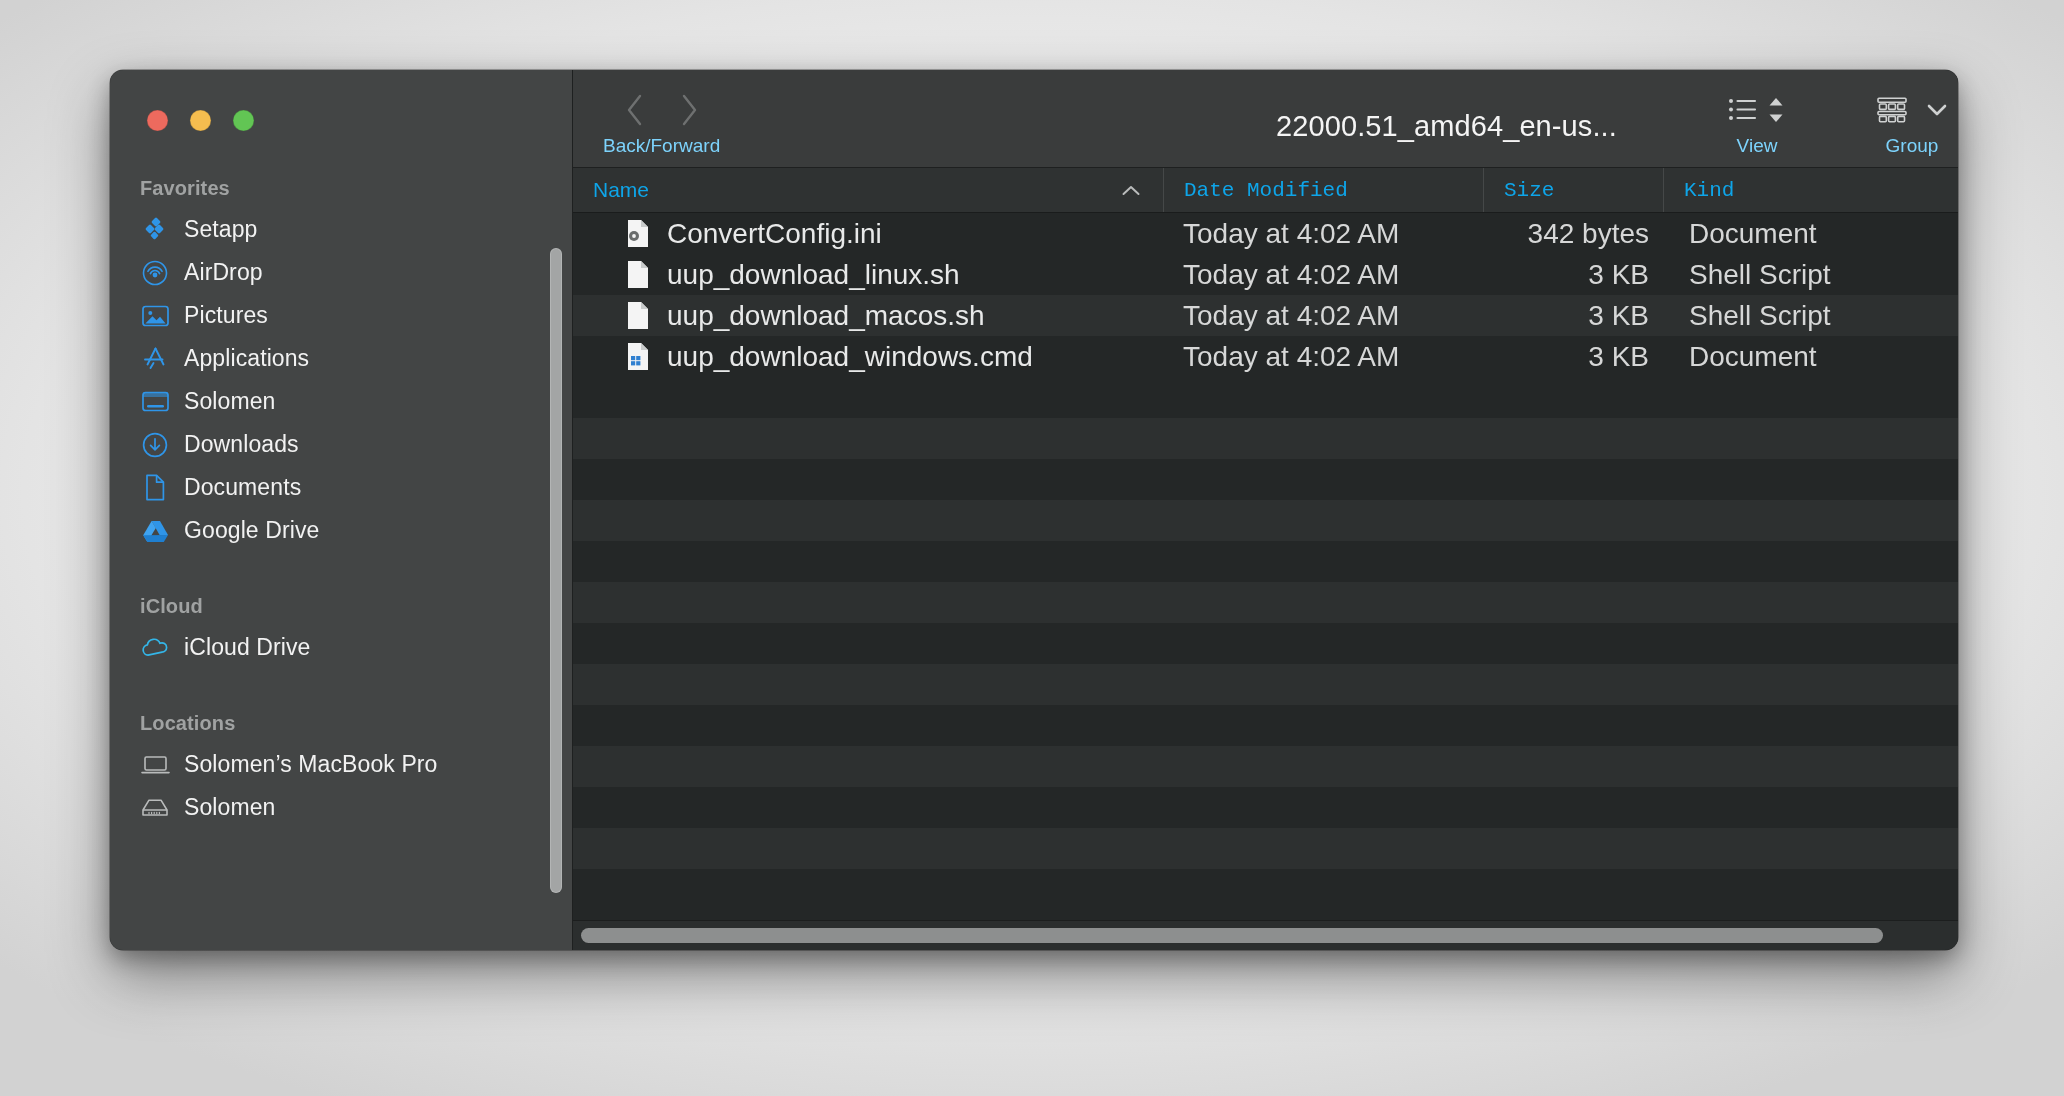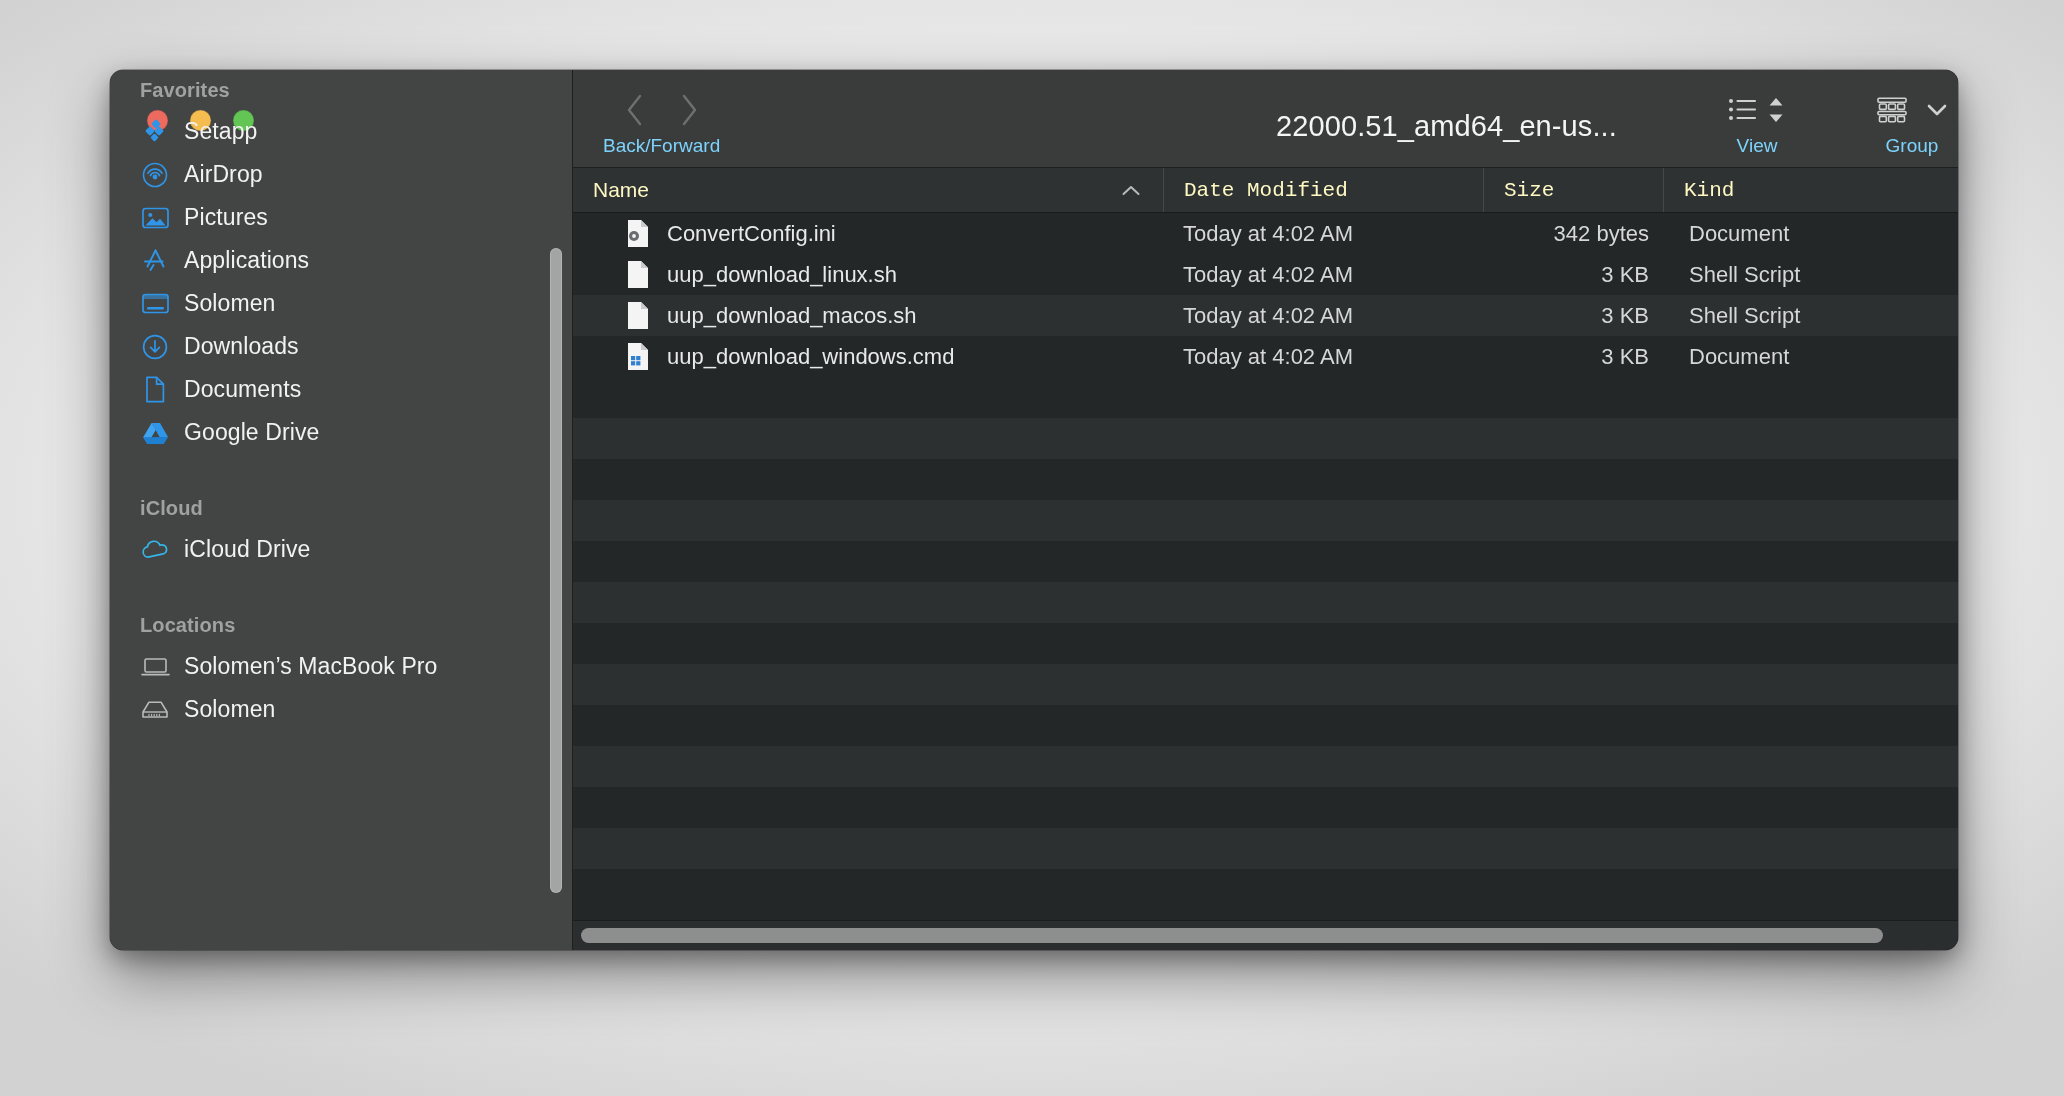--- a/index.html
+++ b/index.html
@@ -40,21 +40,21 @@
   }
   .traffic-lights{
     position:absolute; left:37px; top:40px;
     display:flex; gap:22px;
   }
   .tl{ width:21px; height:21px; border-radius:50%; }
   .tl.close{ background:#ed6a5e; box-shadow:inset 0 0 0 .5px rgba(0,0,0,.18); }
   .tl.min{ background:#f5bd4f; box-shadow:inset 0 0 0 .5px rgba(0,0,0,.18); }
   .tl.max{ background:#62c554; box-shadow:inset 0 0 0 .5px rgba(0,0,0,.18); }
 
-  .sb-scroll{ position:absolute; inset:0; }
+  .sb-scroll{ position:absolute; inset:0; padding-top:98px; }
 
   .sb-section-title{
     color:#a0a2a2;
     font-size:20px;
     font-weight:bold;
     padding:0 0 0 30px;
     height:40px;
     line-height:40px;
     letter-spacing:.1px;
   }
@@ -134,21 +134,21 @@
 
   
   #column-headers{
     height:45px;
     background:#2f3232;
     display:flex;
     align-items:flex-start;
     border-bottom:1px solid #1a1c1c;
     flex:0 0 45px;
     font-size:21px;
-    color:#fef9c3;
+    color:#0ea5e9;
   }
   .col-h{
     height:100%;
     display:flex; align-items:center;
     position:relative;
     padding-left:20px;
   }
   .col-h + .col-h{ border-left:1px solid #454848;font-family:Liberation Mono, monospace; }
   .col-name{ width:590px; }
   .col-date{ width:320px; }
@@ -162,21 +162,21 @@
   
   #file-list{
     flex:1;
     overflow:hidden;
     position:relative;
   }
   .frow{
     height:41px;
     display:flex;
     align-items:center;
-    font-size:22px;
+    font-size:28px;
     color:#e8e9e9;
   }
   .frow.odd{ background:#2d3030; }
   .frow.even{ background:#242727; }
 
   .cell{ display:flex; align-items:center; height:100%; }
   .cell-name{ width:590px; padding-left:20px; gap:0; }
   .disclosure{
     width:28px; flex:0 0 28px;
     color:#9b9d9d; font-size:20px;

